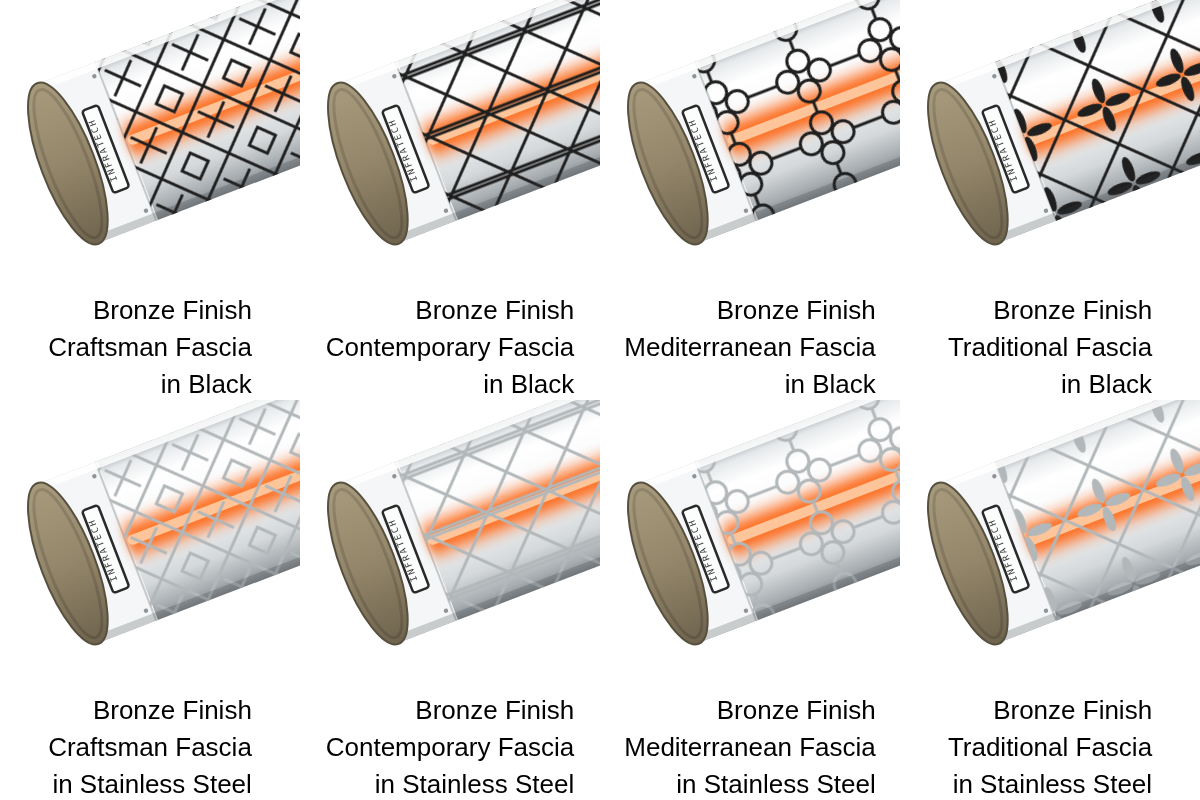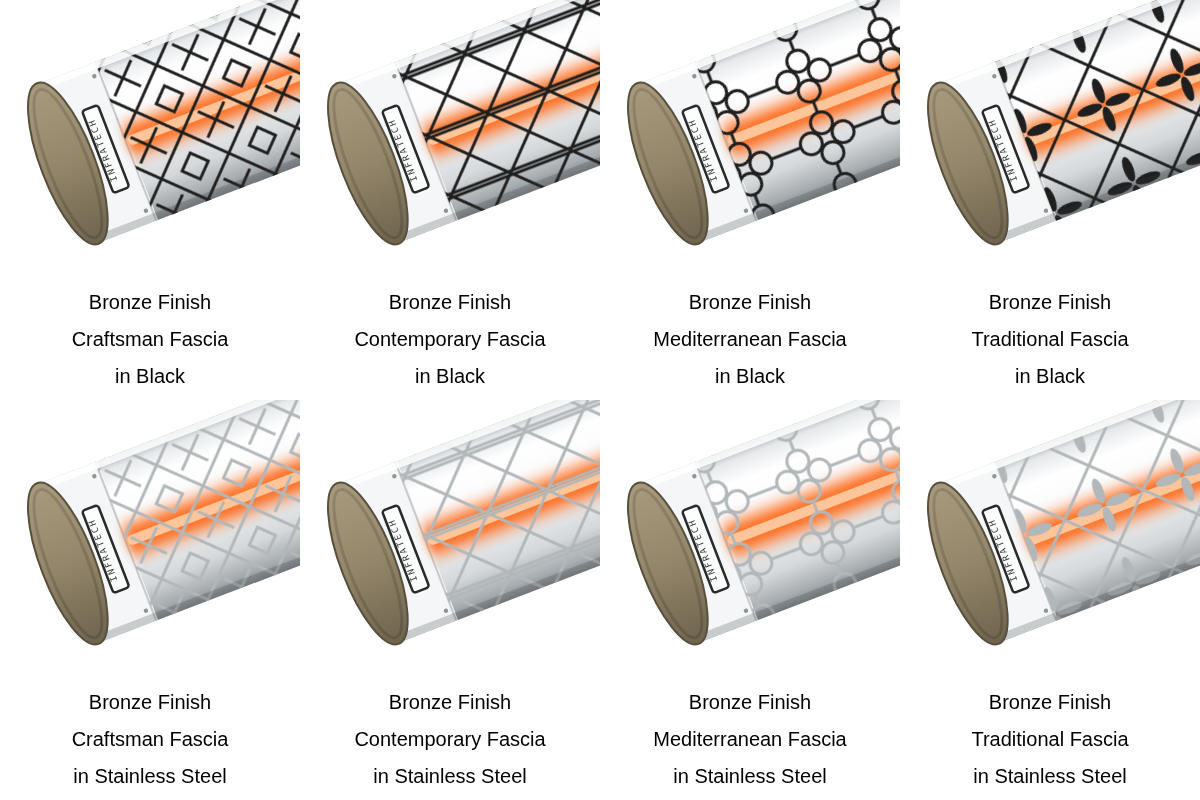--- a/index.html
+++ b/index.html
@@ -1,21 +1,21 @@
 <!DOCTYPE html>
 <html><head>
 <meta charset="utf-8">
 <style>
   html,body{margin:0;padding:0;background:#ffffff;}
   body{width:1200px;height:800px;overflow:hidden;font-family:"Liberation Sans",sans-serif;}
   .grid{display:grid;grid-template-columns:repeat(4,300px);grid-template-rows:repeat(2,400px);width:1200px;height:800px;}
   .card{display:flex;flex-direction:column;align-items:center;overflow:hidden;}
   .img{width:300px;height:264px;flex:0 0 auto;}
   .img svg{width:100%;height:100%;display:block;}
-  .caption{margin-top:20px;text-align:center;font-size:20px;line-height:37px;color:#000;}
+  .caption{margin-top:28px;text-align:right;font-size:26px;line-height:37px;color:#000;}
 </style>
 </head>
 <body>
 
 <div class="grid">
 
   <figure class="card" style="margin:0">
     <div class="img">
         <svg viewBox="0 0 300 264" xmlns="http://www.w3.org/2000/svg">
   <defs>

